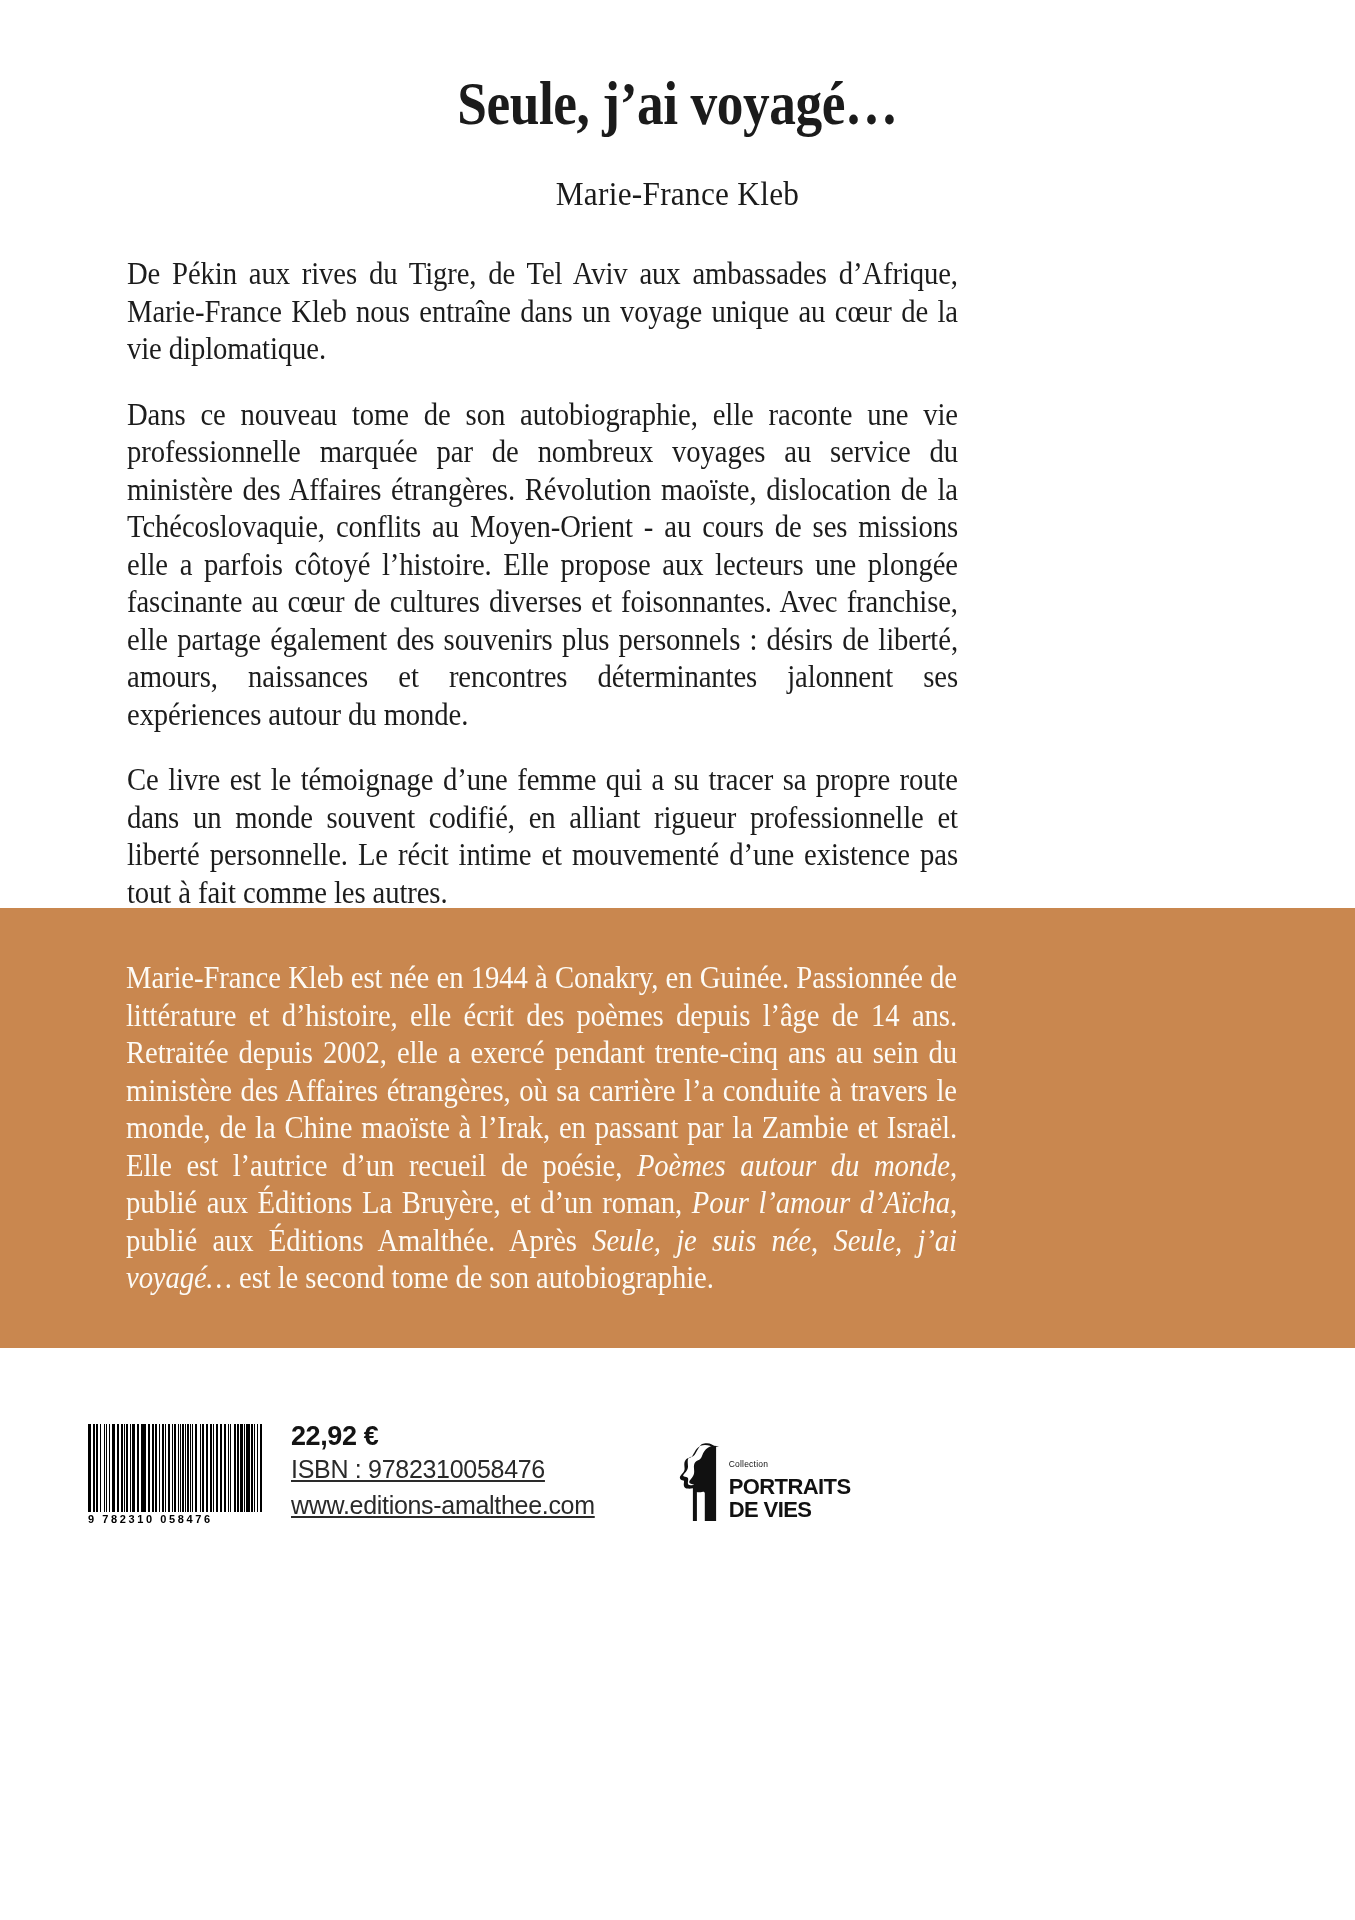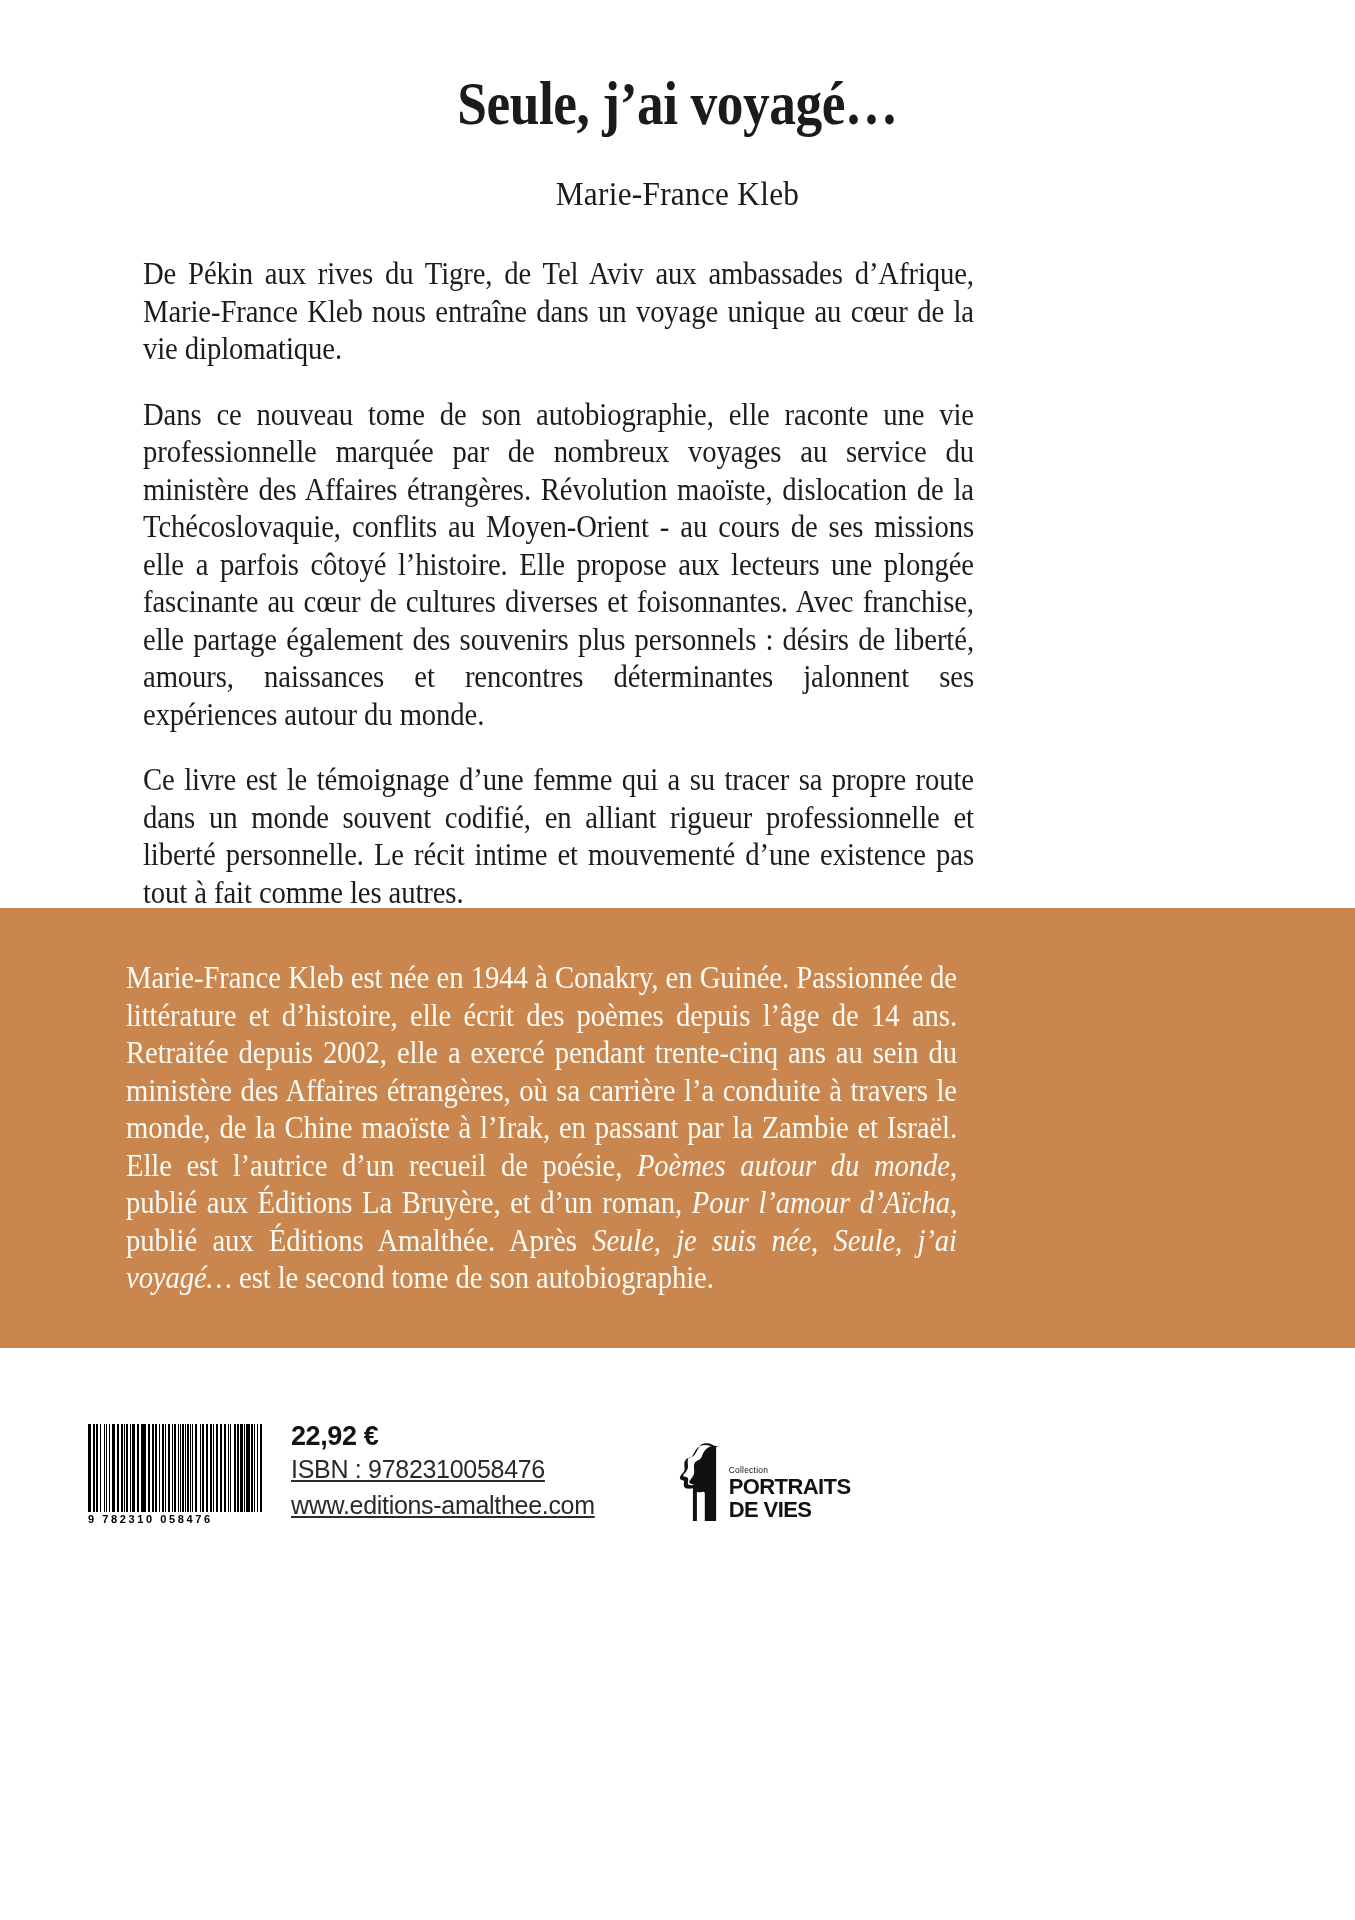--- a/index.html
+++ b/index.html
@@ -58,21 +58,21 @@
     font-weight: normal;
     color: #1b1b1b;
     transform: scaleX(0.92);
     transform-origin: center top;
     letter-spacing: 0.3px;
   }
 
   .blurb {
     position: absolute;
     top: 256px;
-    left: 143px;
+    left: 127px;
     width: 884px;
   }
 
   .blurb p {
     margin: 0 0 28px 0;
     font-family: "Liberation Serif", serif;
     font-size: 30.5px;
     line-height: 37.5px;
     color: #1c1c1c;
     text-align: justify;
@@ -193,21 +193,21 @@
     display: flex;
     flex-direction: column;
     justify-content: flex-end;
     line-height: 1;
   }
   .logo-collection {
     font-family: "Liberation Sans", sans-serif;
     font-size: 8.5px;
     color: #111;
     letter-spacing: 0.2px;
-    margin-bottom: 2px;
+    margin-bottom: 8px;
   }
   .logo-line1, .logo-line2 {
     font-family: "Liberation Sans", sans-serif;
     font-weight: bold;
     font-size: 22px;
     color: #111;
     letter-spacing: -0.6px;
   }
   .logo-line2 { margin-top: 1px; }
 </style>

